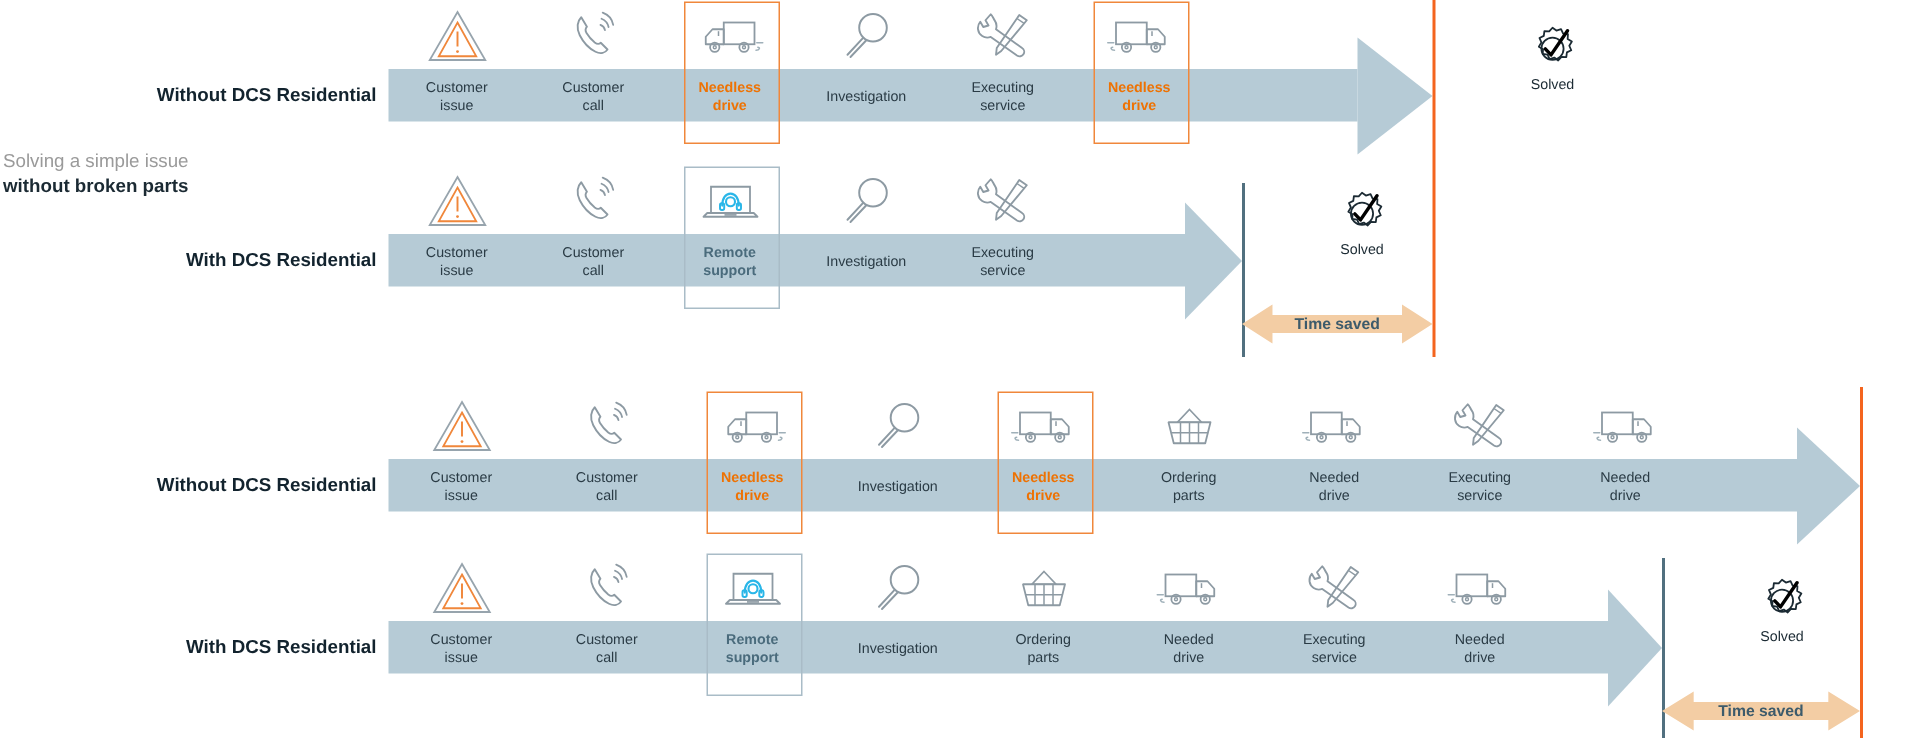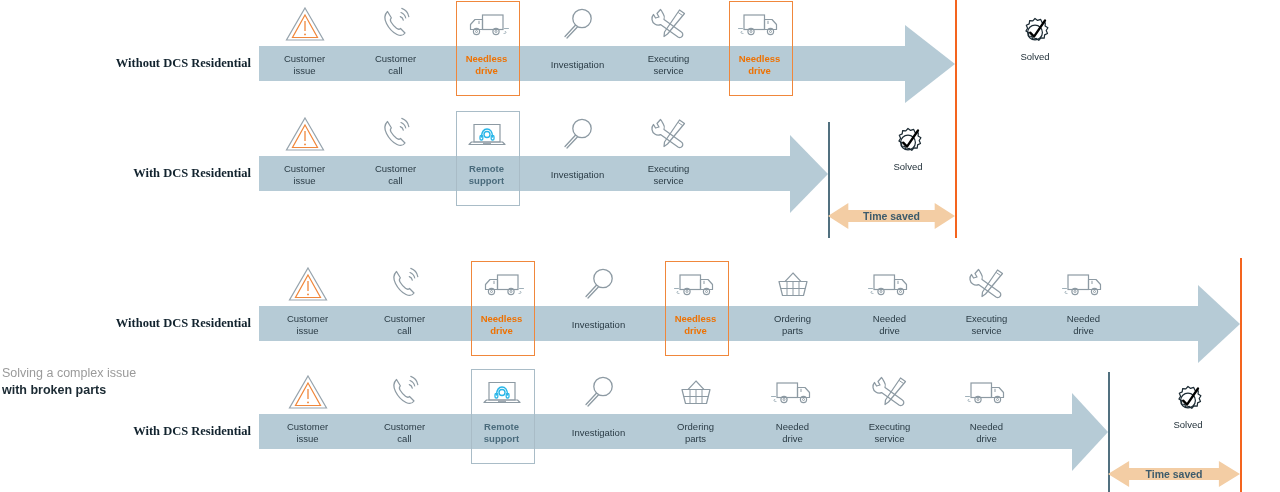--- a/index.html
+++ b/index.html
@@ -11,21 +11,21 @@
   #stage{position:absolute;left:0;top:0;width:1280px;height:492px;}
 
   
   .section-caption{position:absolute;line-height:1.35;}
   .cap-line1{font-size:12.5px;color:#9a9a9a;white-space:nowrap;}
   .cap-line2{font-size:12.5px;color:#1b2a33;font-weight:bold;white-space:nowrap;}
 
   
   .row-label{
     position:absolute;font-size:12.5px;color:#12232e;font-weight:bold;
-    white-space:nowrap;text-align:right;font-family:Liberation Serif, serif;
+    white-space:nowrap;text-align:right;
   }
 
   
   .bar{position:absolute;background:#b6cbd6;}
   
   .arrow-head{position:absolute;width:0;height:0;}
   .step-label{
     position:absolute;font-size:9.5px;color:#2a3b45;line-height:1.28;
     width:100%;left:0;white-space:pre-line;
   }
@@ -52,23 +52,23 @@
     font-size:10.5px;font-weight:bold;color:#3d5b6b;white-space:nowrap;
     position:absolute;width:100%;text-align:center;left:0;top:50%;
     transform:translateY(-50%);
   }
   svg{display:block;overflow:visible;}
 </style>
 </head>
 <body>
 
 <div id="stage">
-    <div class="section-caption" style="left: 2px; top: 365px;">
-      <div class="cap-line1">Solving a complex issue</div>
-      <div class="cap-line2">with broken parts</div>
+    <div class="section-caption" style="left: 2px; top: 99px;">
+      <div class="cap-line1">Solving a simple issue</div>
+      <div class="cap-line2">without broken parts</div>
     </div>
     <div class="row-label" style="left: 60px; width: 191px; top: 55.5px;">Without DCS Residential</div>
     <div class="bar" style="left: 259px; top: 46px; width: 646px; height: 35px;"></div>
     <div class="arrow-head" style="left: 905px; top: 24.5px; border-top: 39px solid transparent; border-bottom: 39px solid transparent; border-left: 50px solid rgb(182, 203, 214);"></div>
     <div class="step-icon" style="left: 259px; width: 91px; top: 4px; height: 38px;">
       <svg id="svg-warning-triangle-icon" width="40" height="36" viewBox="0 0 40 36">
     <path d="M20 2 L38.5 34 L1.5 34 Z" fill="none" stroke="#97a4ad" stroke-width="1.2"></path>
     <path d="M20 9 L32.5 31.5 L7.5 31.5 Z" fill="none" stroke="#f0873b" stroke-width="1.2"></path>
     <line x1="20" y1="15" x2="20" y2="25" stroke="#f0873b" stroke-width="1.3"></line>
     <circle cx="20" cy="28.4" r="0.95" fill="#f0873b"></circle>

